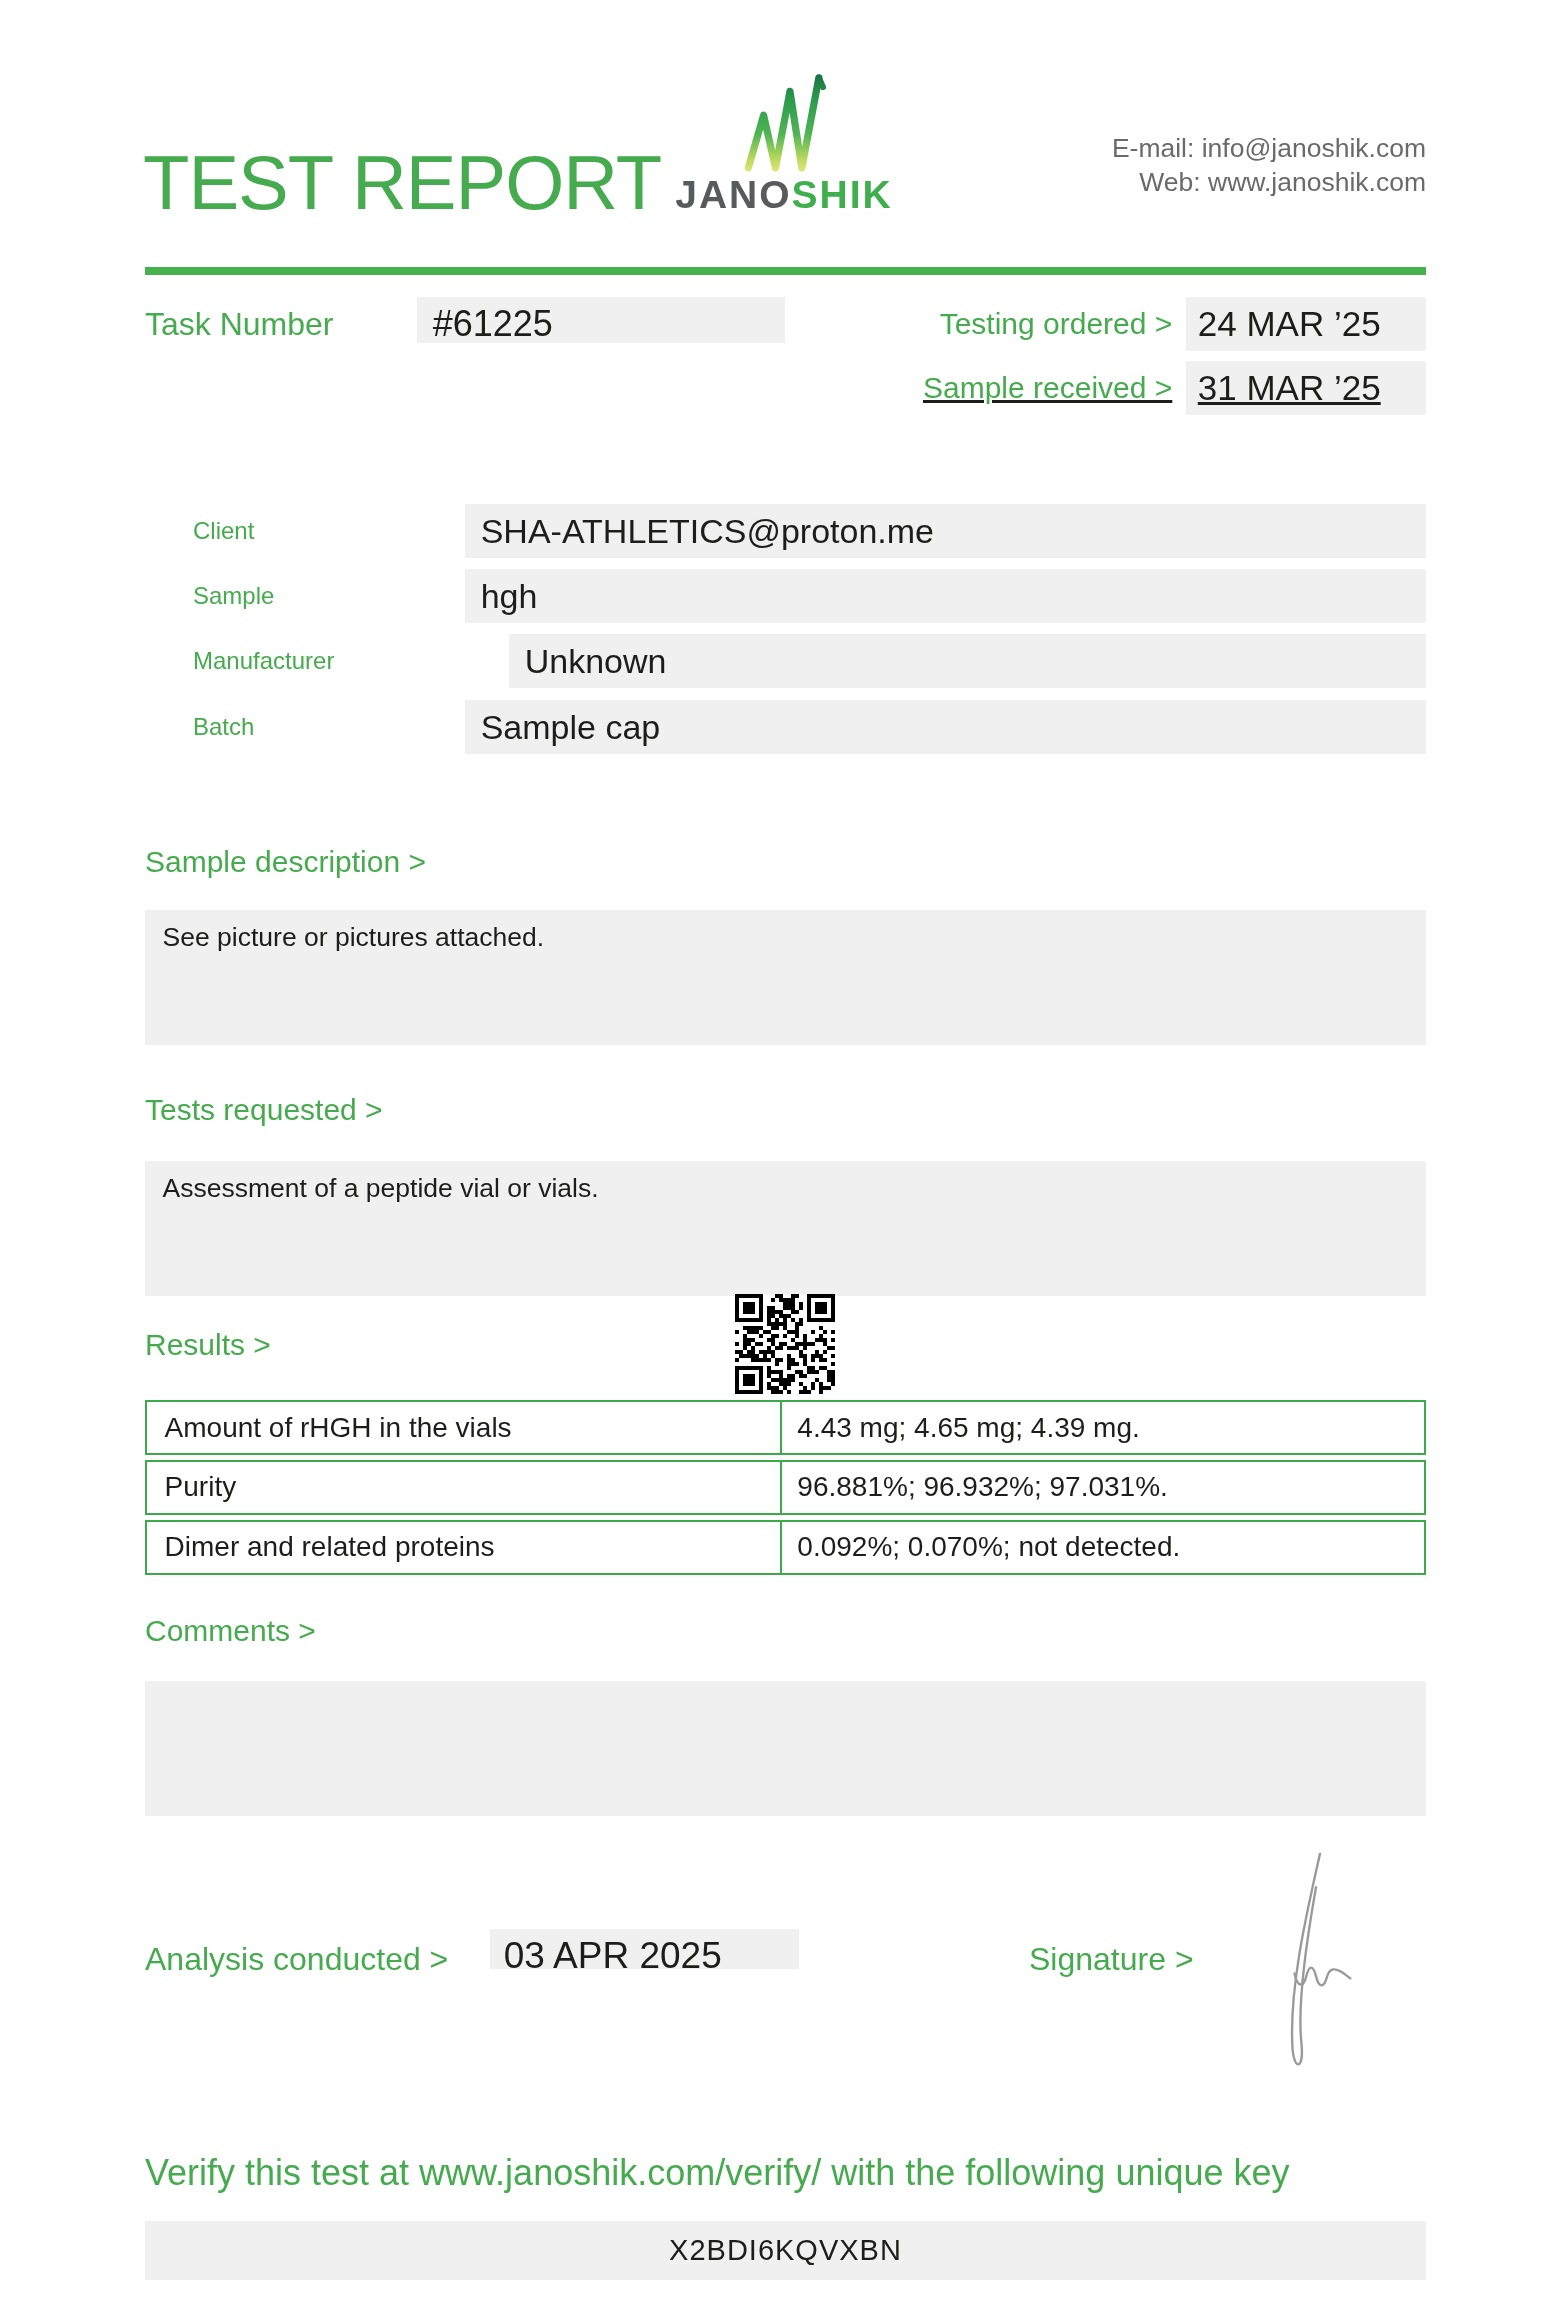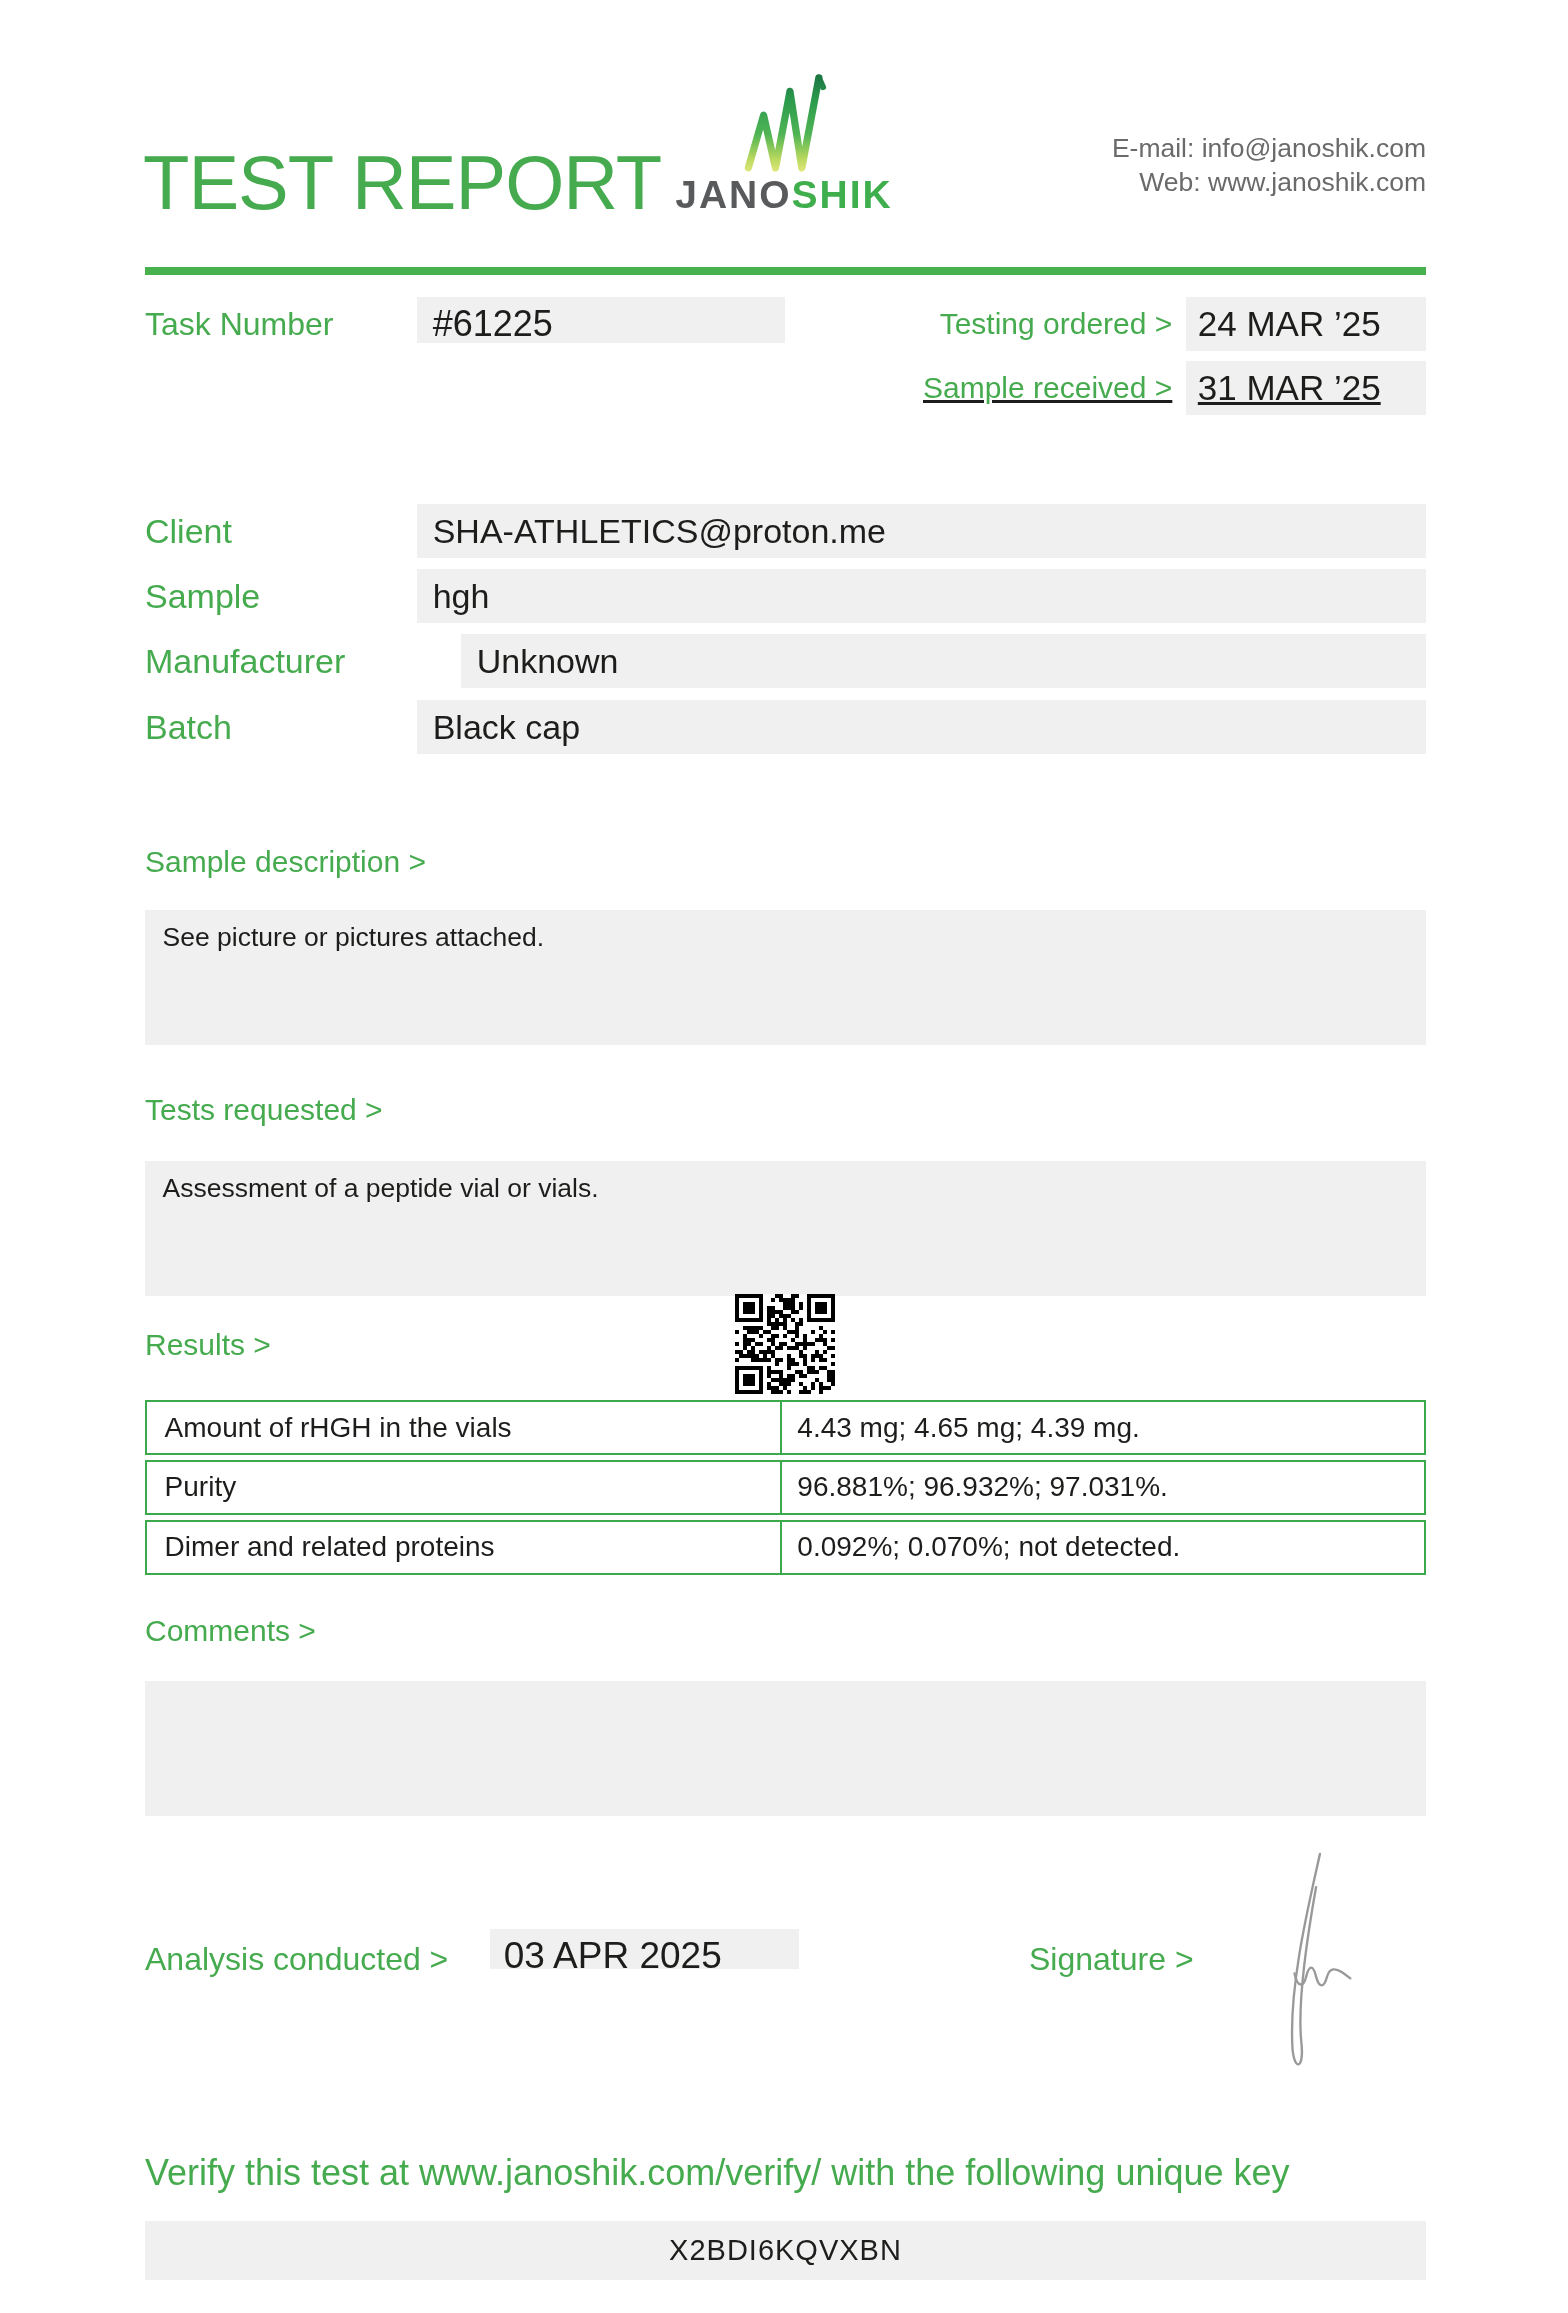--- a/index.html
+++ b/index.html
@@ -36,21 +36,21 @@
   .date-row .dlabel{font-size:30px;white-space:nowrap;}
   .date-row .dbox{
     width:240px;height:54px;box-sizing:border-box;background:var(--box-gray,#f0f0f0);
     font-size:35px;line-height:54px;padding-left:11.8px;white-space:nowrap;
   }
   #date-row-0{top:297px;}
   #date-row-1{top:361px;text-decoration:underline;}
 
   
   .info-row{position:absolute;left:145px;right:142px;height:54px;display:flex;align-items:center;}
-  .info-row .ilabel{width:272px;font-size:34px;flex:none;}
+  .info-row .ilabel{width:272px;font-size:24px;flex:none;margin-left:48px;}
   .info-row .ibox{
     flex:1;height:54px;box-sizing:border-box;background:var(--box-gray,#f0f0f0);
     font-size:34px;line-height:54px;padding-left:15.7px;overflow:hidden;white-space:nowrap;
   }
   #info-row-0{top:504px;} #info-row-1{top:569px;} #info-row-2{top:634px;gap:44px;} #info-row-3{top:700px;}
 
   
   .section-heading{position:absolute;left:145px;font-size:30px;color:var(--green,#45ab4e);white-space:nowrap;}
   #h-desc{top:845px;} #h-tests{top:1093px;} #h-results{top:1328px;} #h-comments{top:1614px;}
   .big-box{
@@ -140,21 +140,21 @@
   <div class="info-row" id="info-row-1">
     <span class="ilabel green-label">Sample</span>
     <span class="ibox">hgh</span>
   </div>
   <div class="info-row" id="info-row-2">
     <span class="ilabel green-label">Manufacturer</span>
     <span class="ibox">Unknown</span>
   </div>
   <div class="info-row" id="info-row-3">
     <span class="ilabel green-label">Batch</span>
-    <span class="ibox">Black cap</span>
+    <span class="ibox">Sample cap</span>
   </div>
 
   <div class="section-heading" id="h-desc">Sample description &gt;</div>
   <div class="big-box" id="box-desc">See picture or pictures attached.</div>
 
   <div class="section-heading" id="h-tests">Tests requested &gt;</div>
   <div class="big-box" id="box-tests">Assessment of a peptide vial or vials.</div>
 
   <div id="qr"><svg viewBox="0 0 25 25">
         <rect width="25" height="25" fill="#ffffff"></rect>

